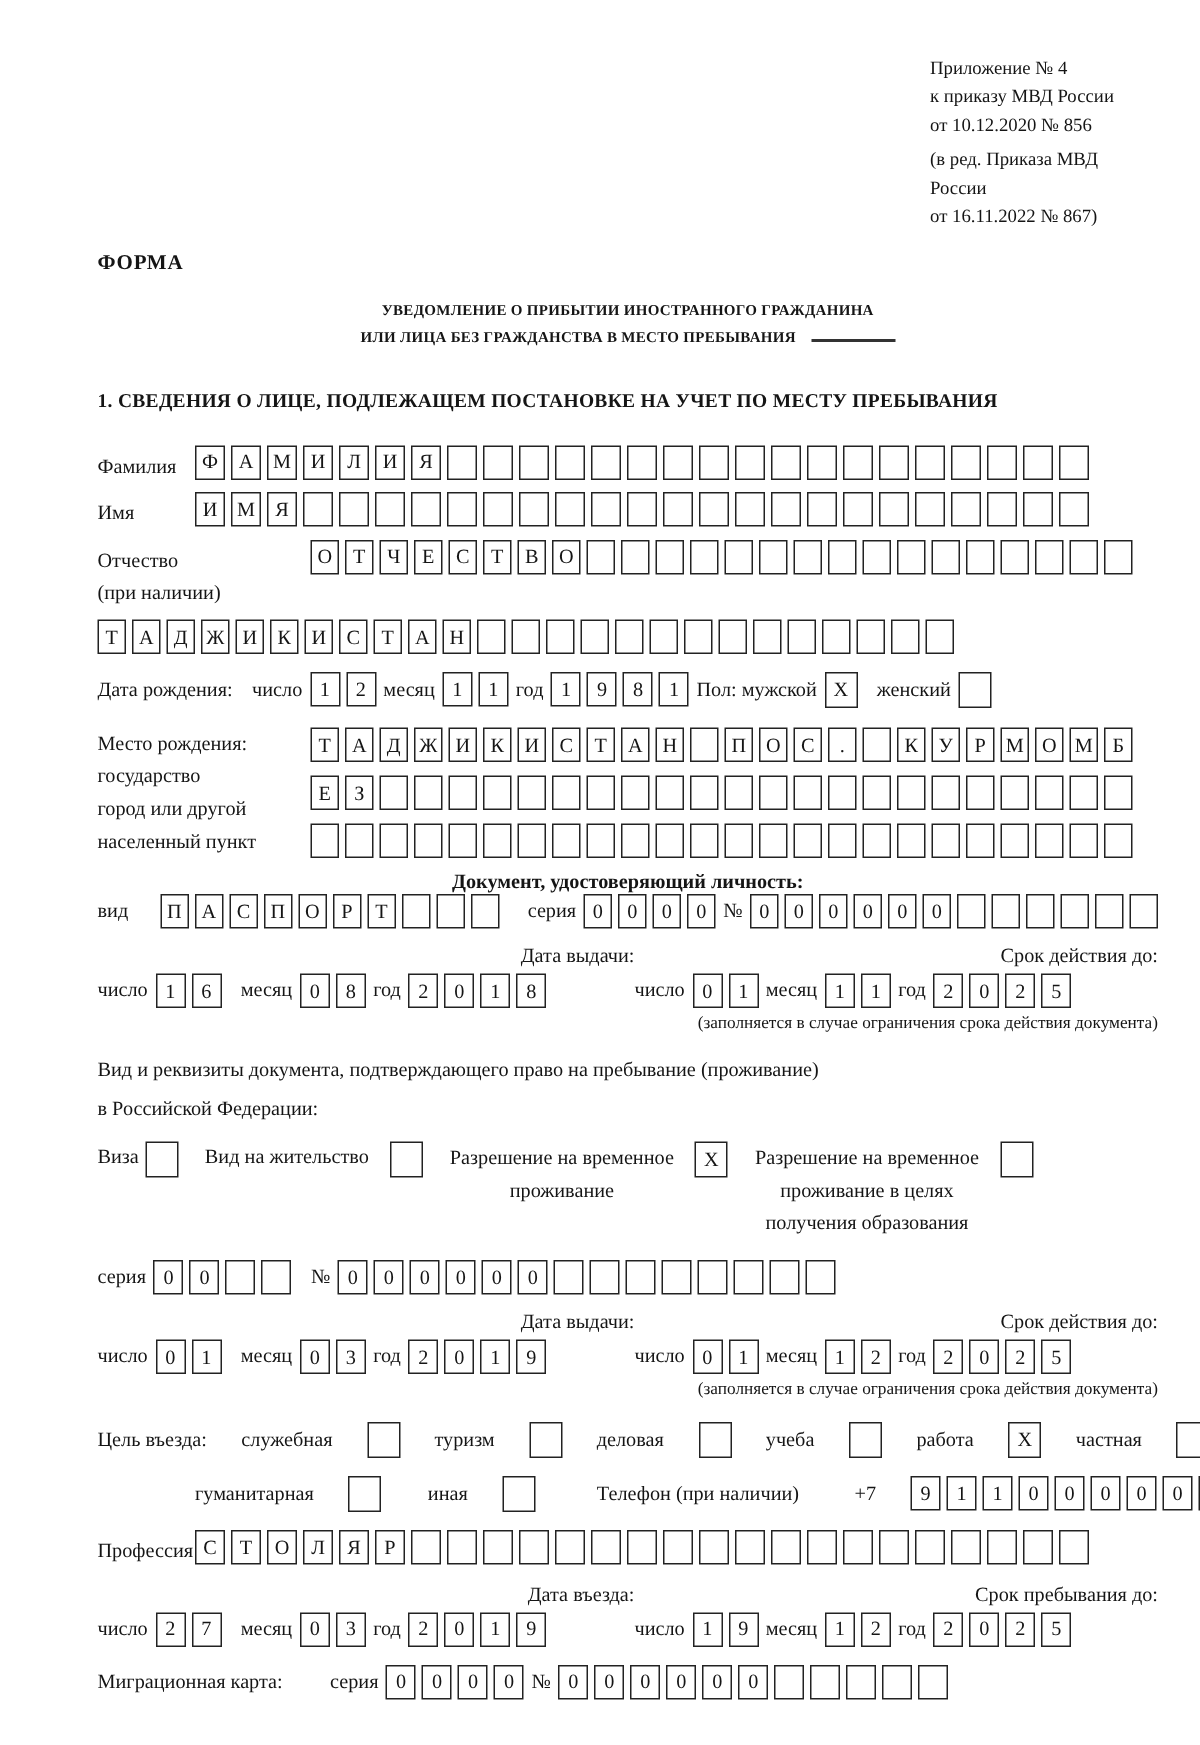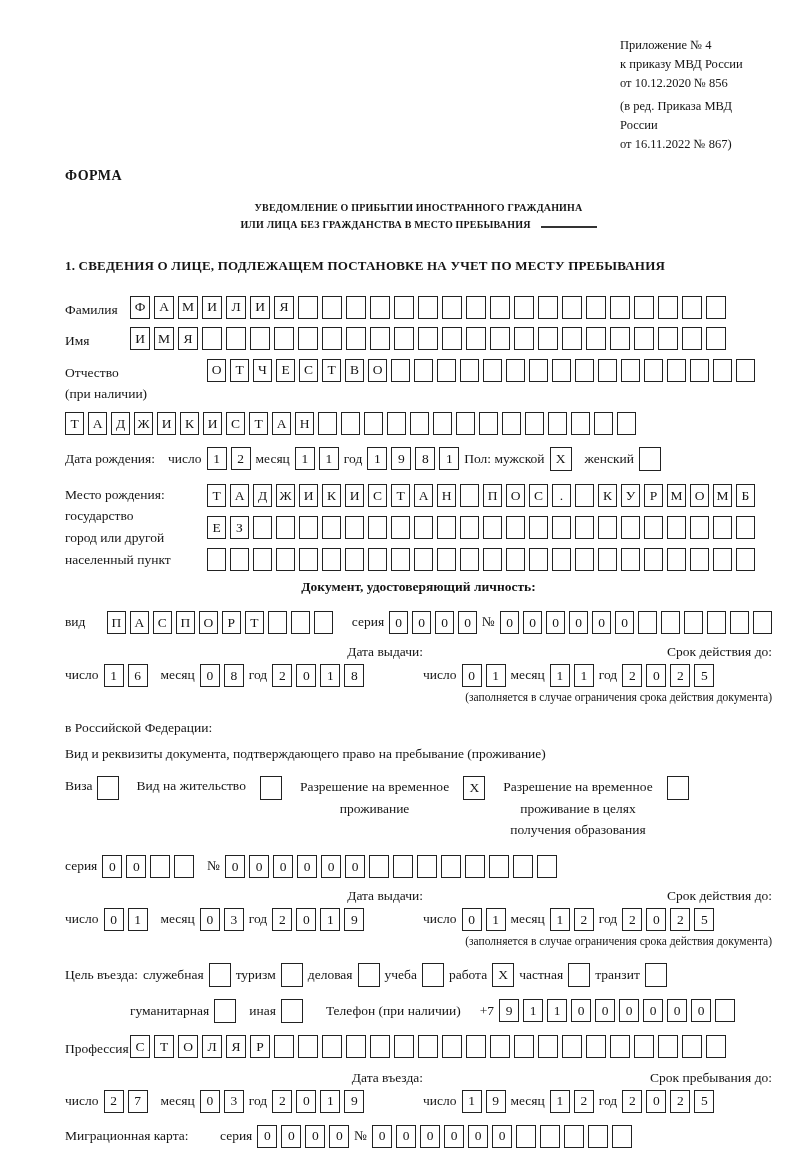--- a/index.html
+++ b/index.html
@@ -39,21 +39,21 @@
   .dp-head{font-size:13.5px;text-align:right;margin-bottom:4px}
   .dp-row{display:flex;align-items:center;gap:5px;font-size:13.5px}
   .note-right{text-align:right;font-size:11.5px;margin-top:4px}
 
   .para{margin-top:12px;font-size:13.5px;line-height:1.9}
 
   .permits{display:flex;align-items:flex-start;margin-top:8px;font-size:13.5px}
   .permits .ptxt{text-align:center;line-height:1.6;padding-top:2px}
   .permits .cb{margin-top:2px}
 
-  .prow{display:flex;align-items:center;gap:5px;font-size:13.5px;margin-top:16px;white-space:nowrap}
+  .prow{display:flex;align-items:center;gap:23px;font-size:13.5px;margin-top:16px;white-space:nowrap}
   .prow2{margin-top:12px;margin-left:65px}
 </style>
 </head>
 <body>
 
 <div class="page">
 
   <div class="hdr">
     <div>Приложение № 4</div>
     <div>к приказу МВД России</div>
@@ -309,21 +309,21 @@
           <span class="cell"></span>
           <span class="cell"></span>
           <span class="cell"></span>
           <span class="cell"></span>
         </div>
     </div>
   </div>
 
   <div class="dochead">Документ, удостоверяющий личность:</div>
 
-  <div class="inline" style="margin-top:16px">
+  <div class="inline" style="margin-top:0">
     <span class="w47">вид</span>
     <span class="cellrow compact">
         <span class="cell">П</span>
         <span class="cell">А</span>
         <span class="cell">С</span>
         <span class="cell">П</span>
         <span class="cell">О</span>
         <span class="cell">Р</span>
         <span class="cell">Т</span>
         <span class="cell"></span>
@@ -396,22 +396,22 @@
             <span class="cell">0</span>
             <span class="cell">2</span>
             <span class="cell">5</span>
           </span>
       </div>
     </div>
   </div>
   <div class="note-right">(заполняется в случае ограничения срока действия документа)</div>
 
   <div class="para">
+    <div>Вид и реквизиты документа, подтверждающего право на пребывание (проживание)</div>
     <div>в Российской Федерации:</div>
-    <div>Вид и реквизиты документа, подтверждающего право на пребывание (проживание)</div>
   </div>
 
   <div class="permits">
     <span style="padding-top:4px">Виза</span>
     <span class="cellrow cb" style="margin-left:4px">
         <span class="cell"></span>
       </span>
     <span class="gap18" style="padding-top:4px">Вид на жительство</span>
     <span class="cellrow cb gap14">
         <span class="cell"></span>

